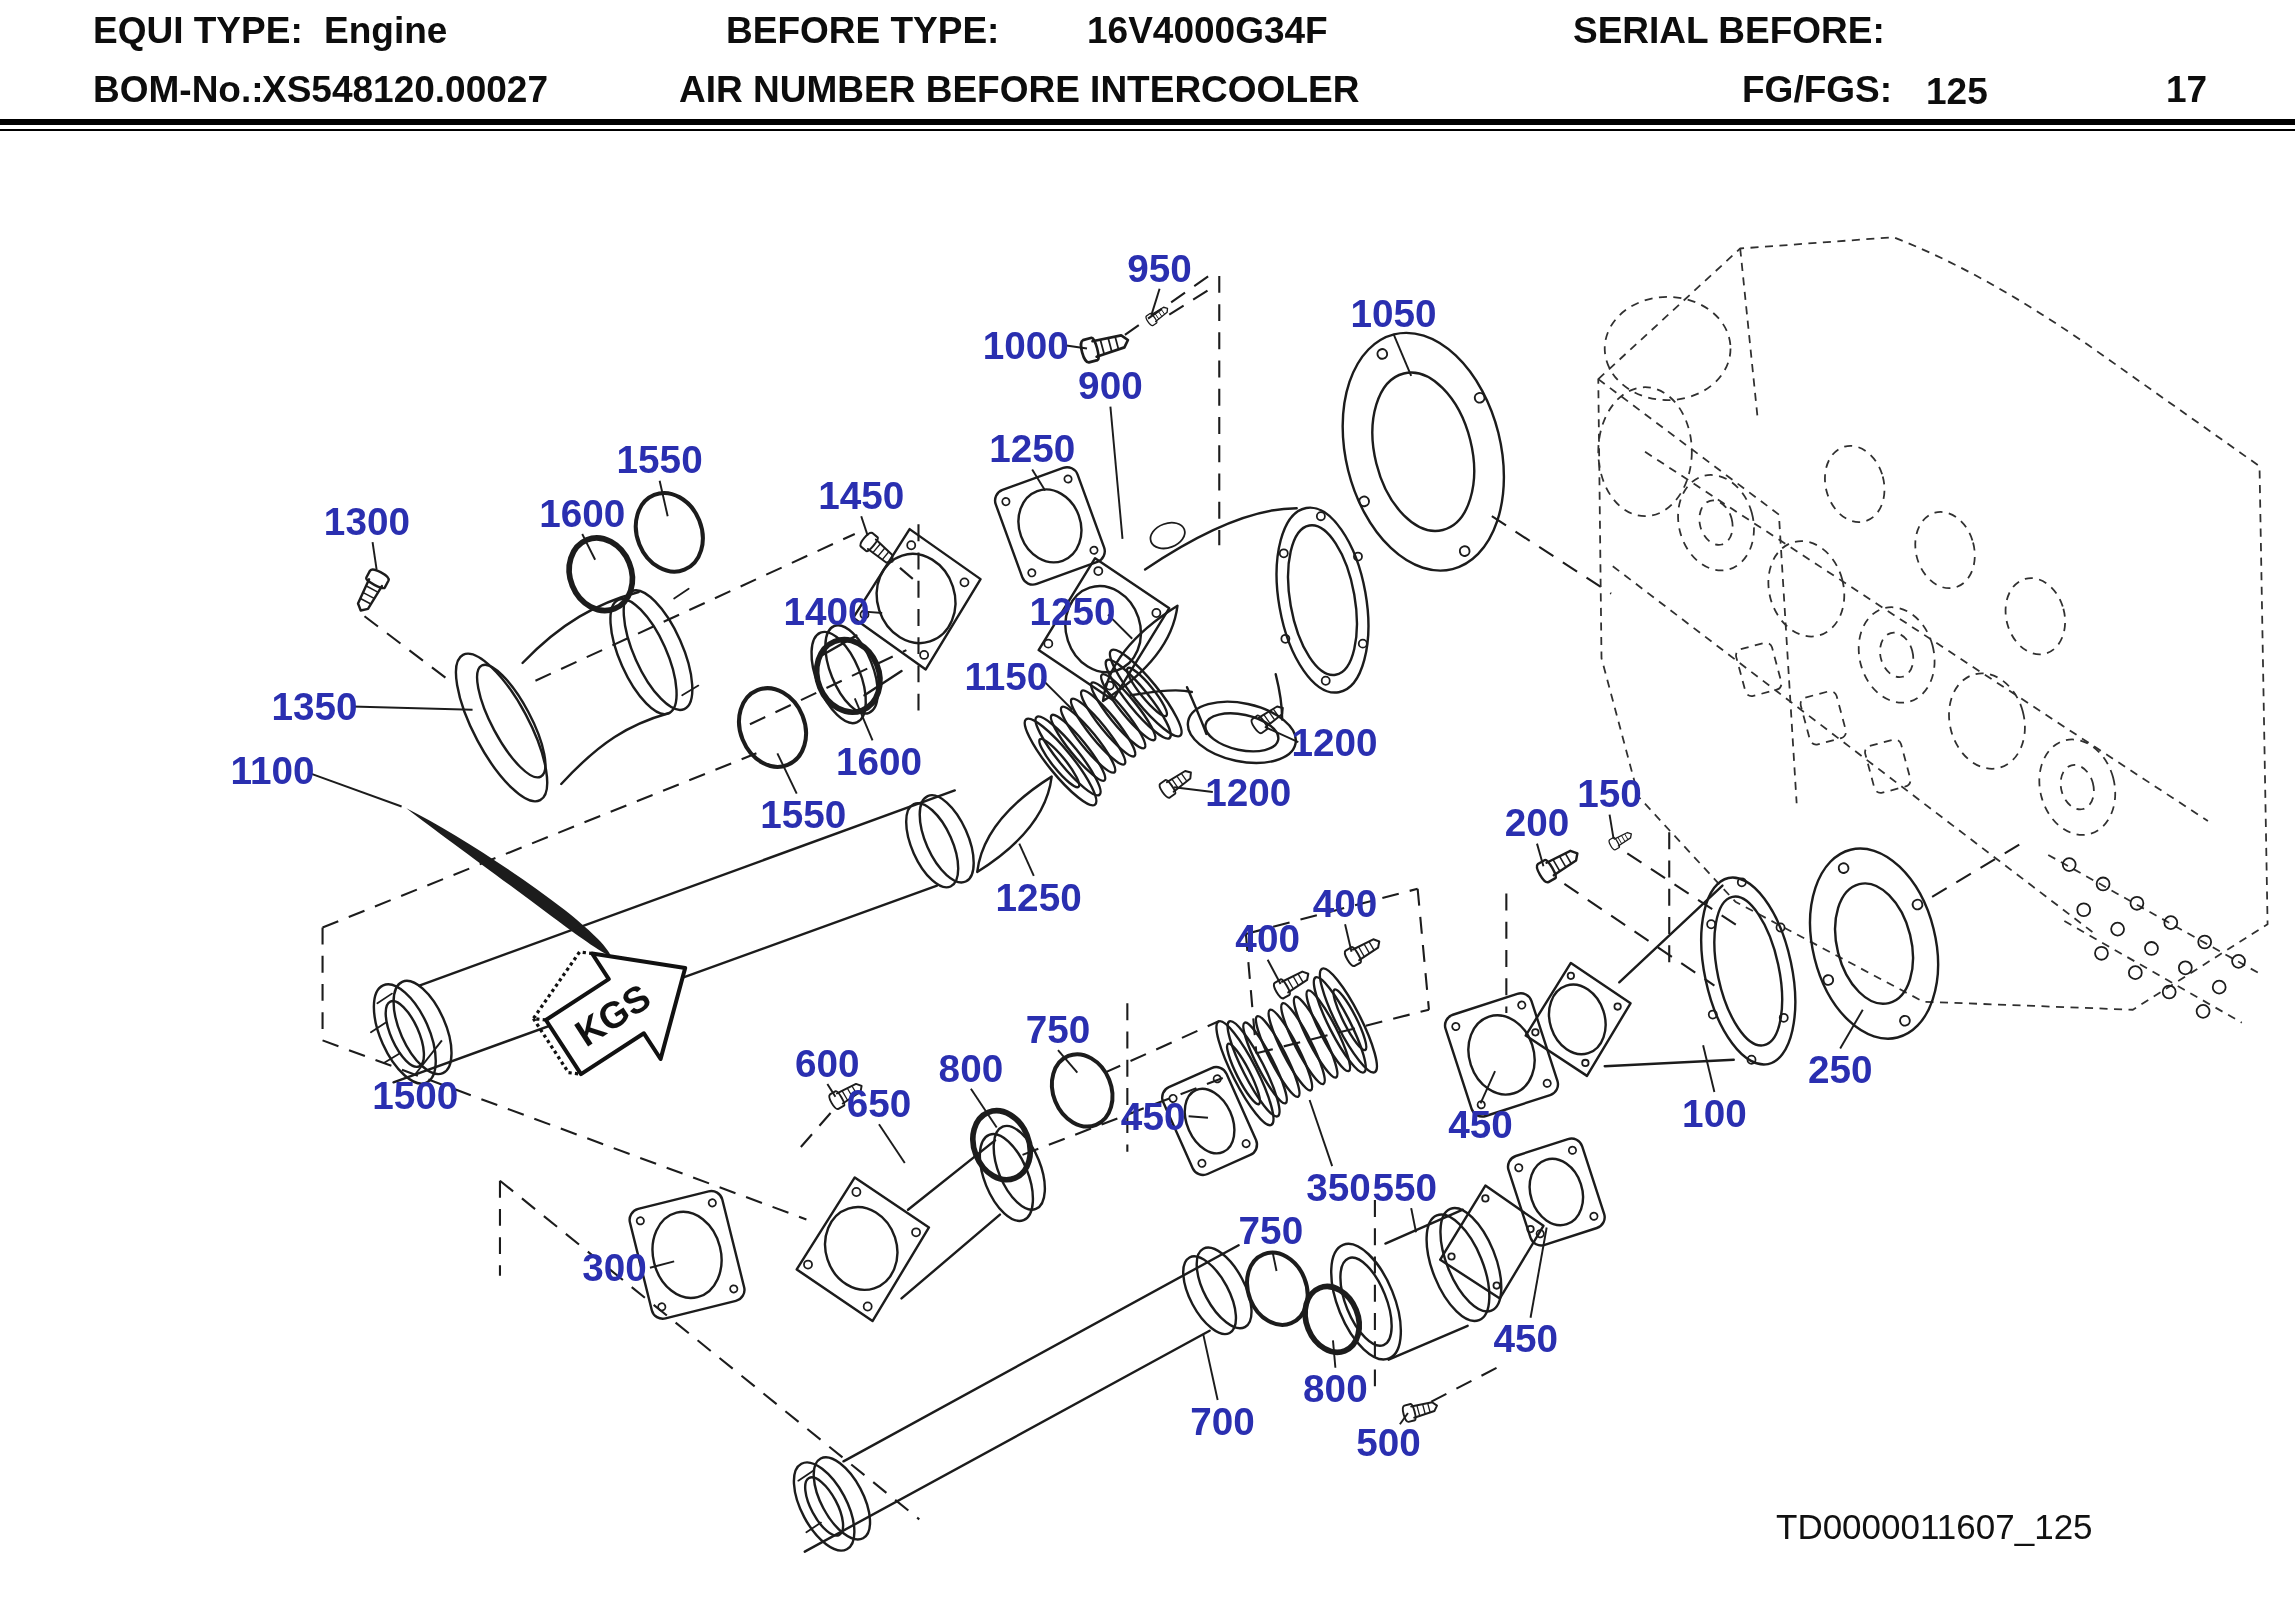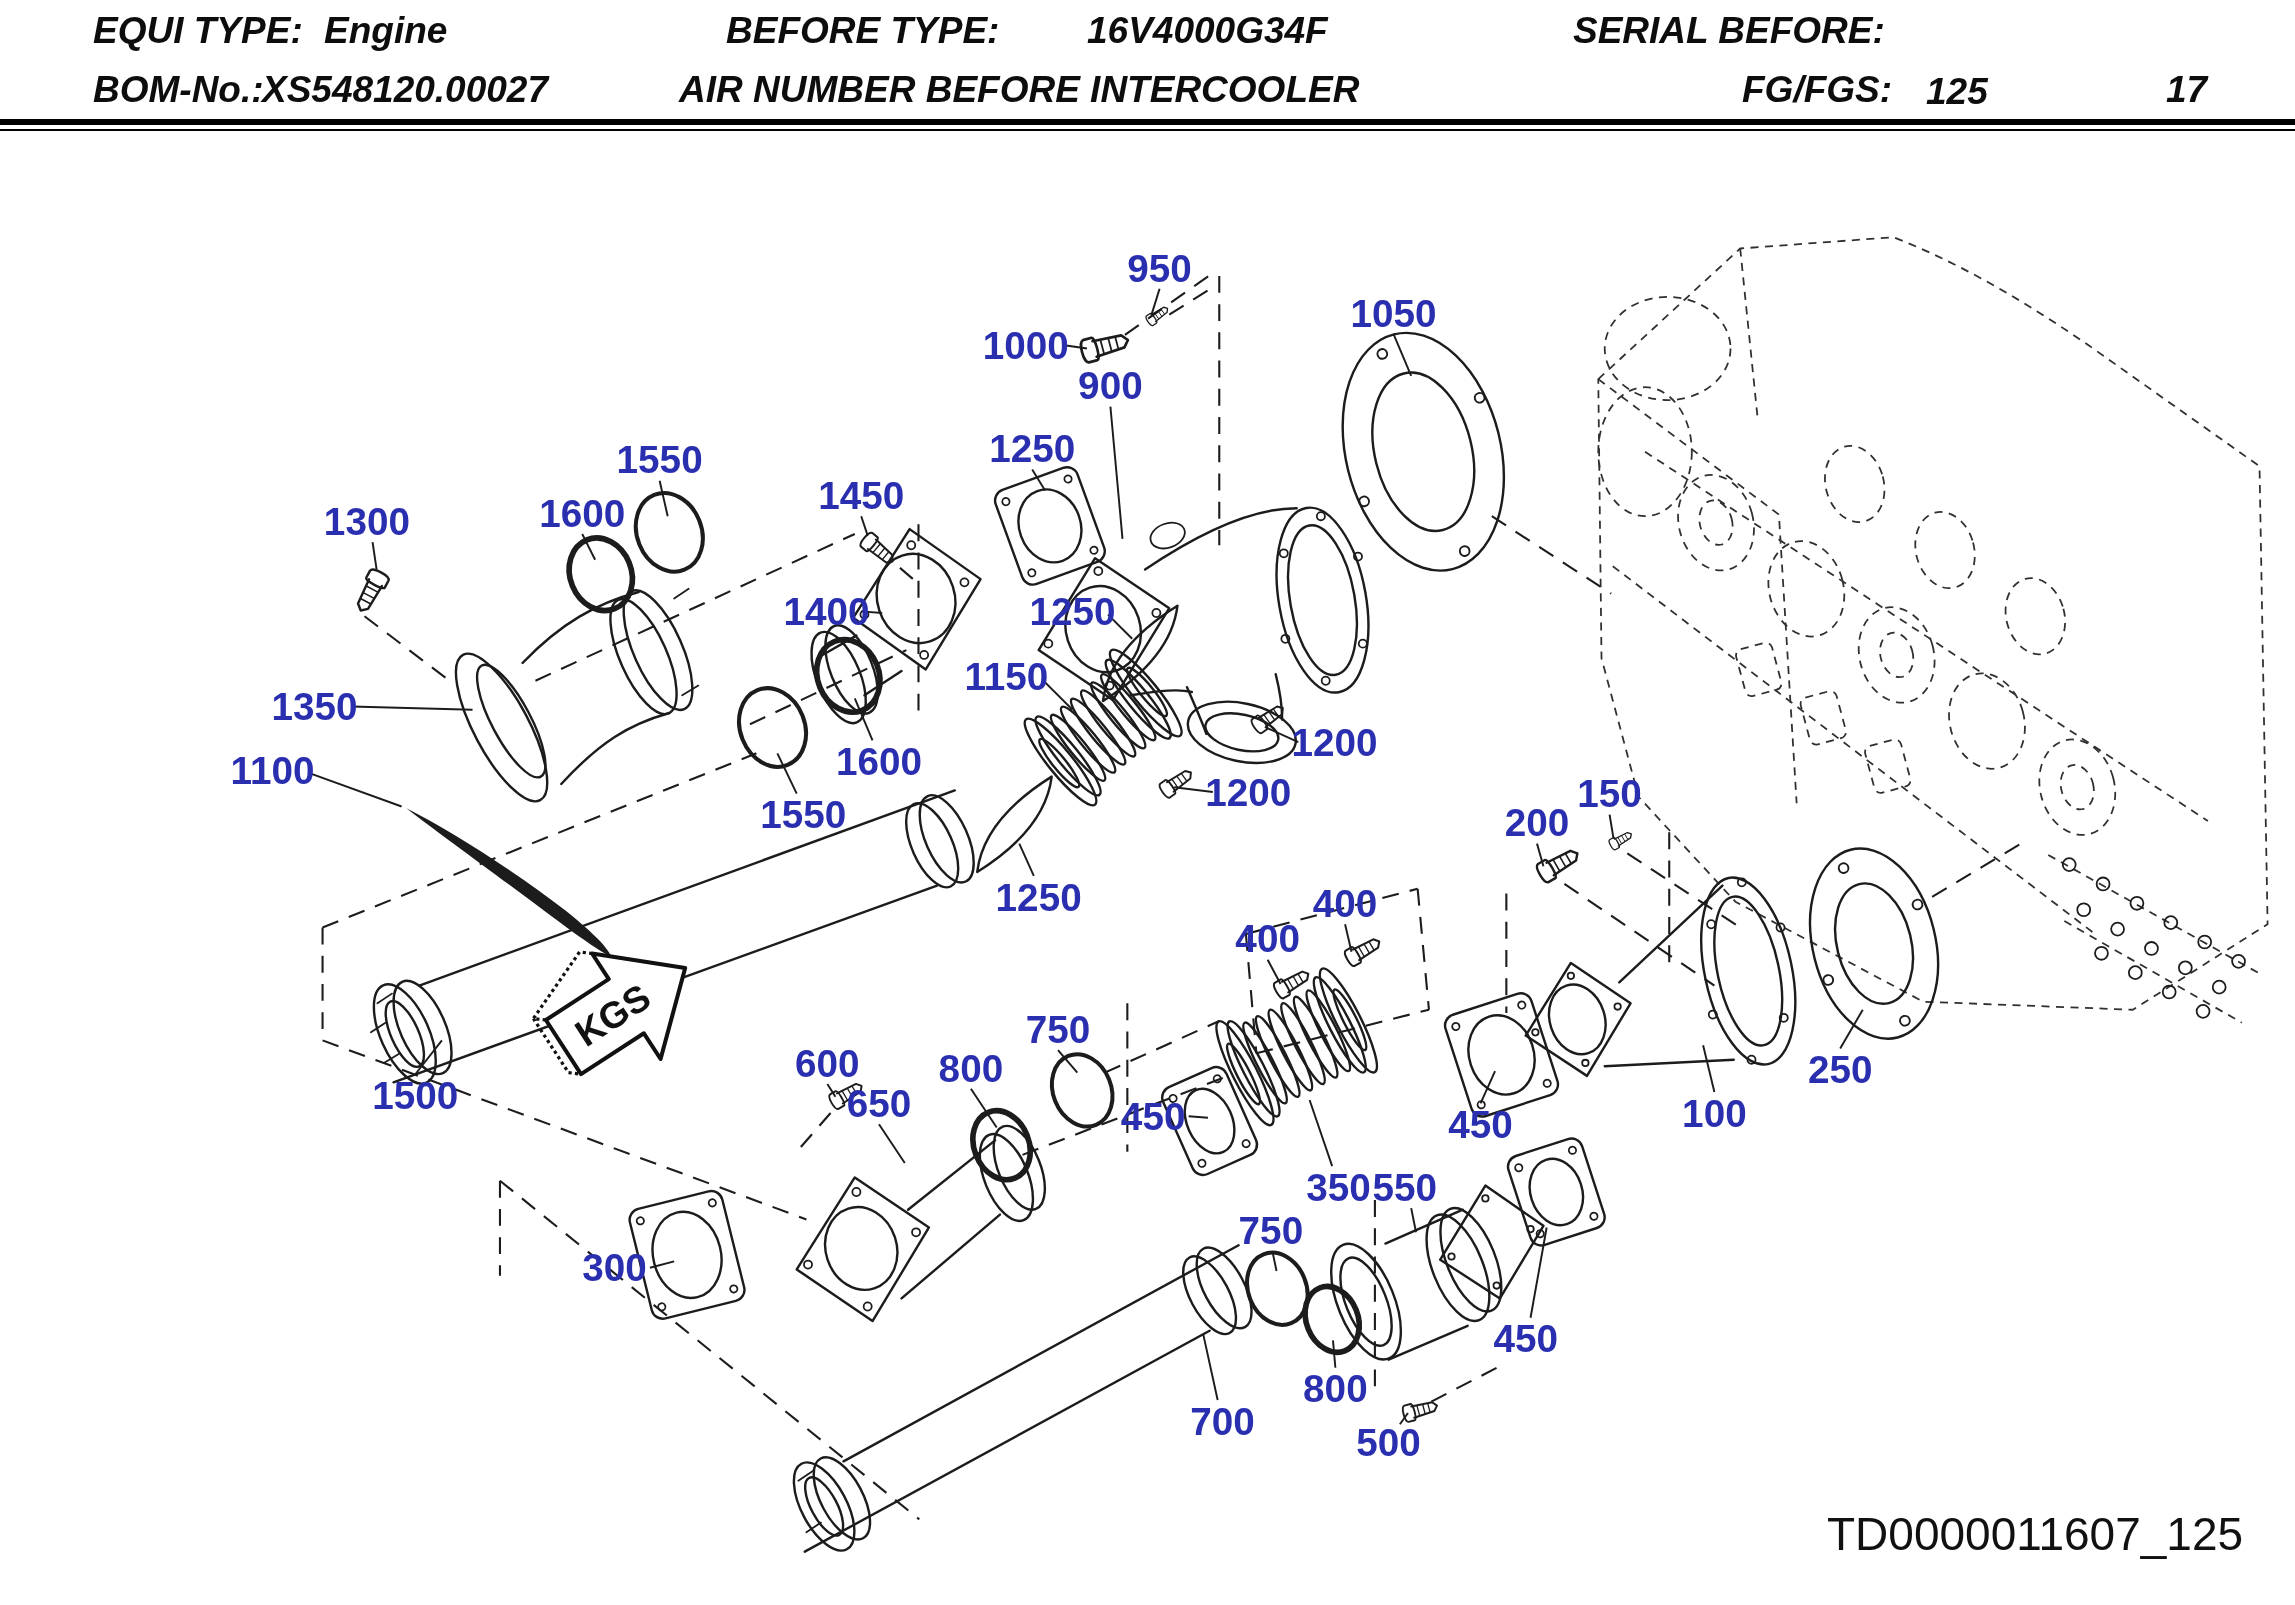--- a/index.html
+++ b/index.html
@@ -1,30 +1,30 @@
 <!DOCTYPE html>
 <html style="font-size:13px"><head>
 <meta charset="utf-8">
 <style>
   html,body{margin:0;padding:0;background:#e8e8e8;}
   .page{position:relative;width:2295px;height:1605px;background:#ffffff;overflow:hidden;
         font-family:"Liberation Sans",sans-serif;}
-  .h{position:absolute;font-size:37px;font-weight:bold;color:#0d0d0d;white-space:nowrap;font-style:italic;}
+  .h{position:absolute;font-size:37px;font-weight:bold;color:#0d0d0d;white-space:nowrap;}
   .rule{position:absolute;left:0;right:0;background:#000;}
   .rule1{top:119px;height:5.6px;}
   .rule2{top:129px;height:2.4px;}
   svg.diagram{position:absolute;left:0;top:0;width:2295px;height:1605px;}
   .ln{fill:none;stroke:#1c1c1c;stroke-width:3;stroke-linecap:round;stroke-linejoin:round;}
   .thin{stroke-width:2.2;}
   .dash{fill:none;stroke:#1c1c1c;stroke-width:2.6;stroke-dasharray:21 14;stroke-linecap:butt;}
   .db{fill:none;stroke:#303030;stroke-width:2.2;stroke-dasharray:10 8;stroke-linejoin:round;}
   .leader{stroke:#1c1c1c;stroke-width:2.4;}
   text.callout{font-family:"Liberation Sans",sans-serif;font-size:48px;font-weight:bold;
                text-anchor:middle;}
-  .tdnum{position:absolute;left:1827px;top:1507px;font-size:46px;color:#111;white-space:nowrap;}
+  .tdnum{position:absolute;left:1776px;top:1507px;font-size:35px;color:#111;white-space:nowrap;}
   .kgs{font-family:"Liberation Sans",sans-serif;font-size:46px;font-weight:bold;fill:#111;}
 </style>
 </head>
 <body>
 
 <div class="page">
 
   <div>
     <span class="h" style="left:93px;top:9.7px">EQUI TYPE:</span>
     <span class="h" style="left:324px;top:9.7px">Engine</span>

